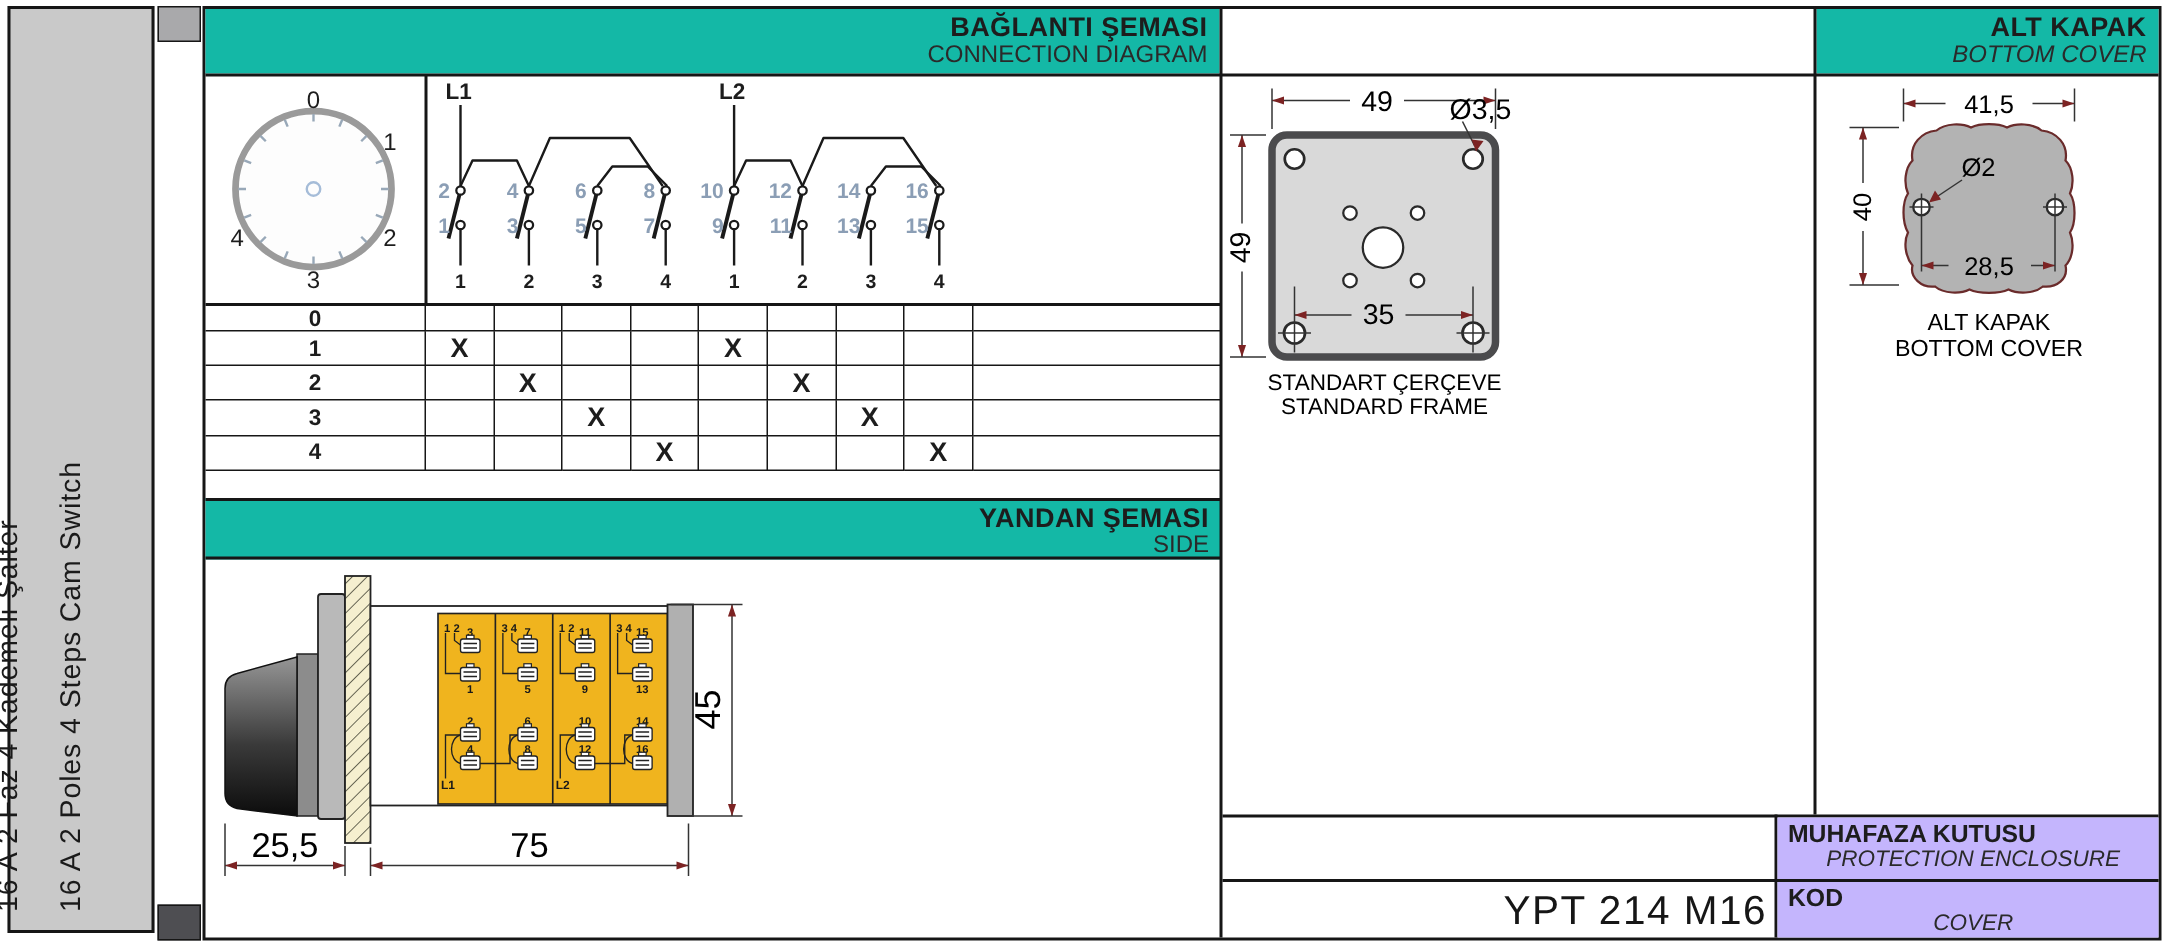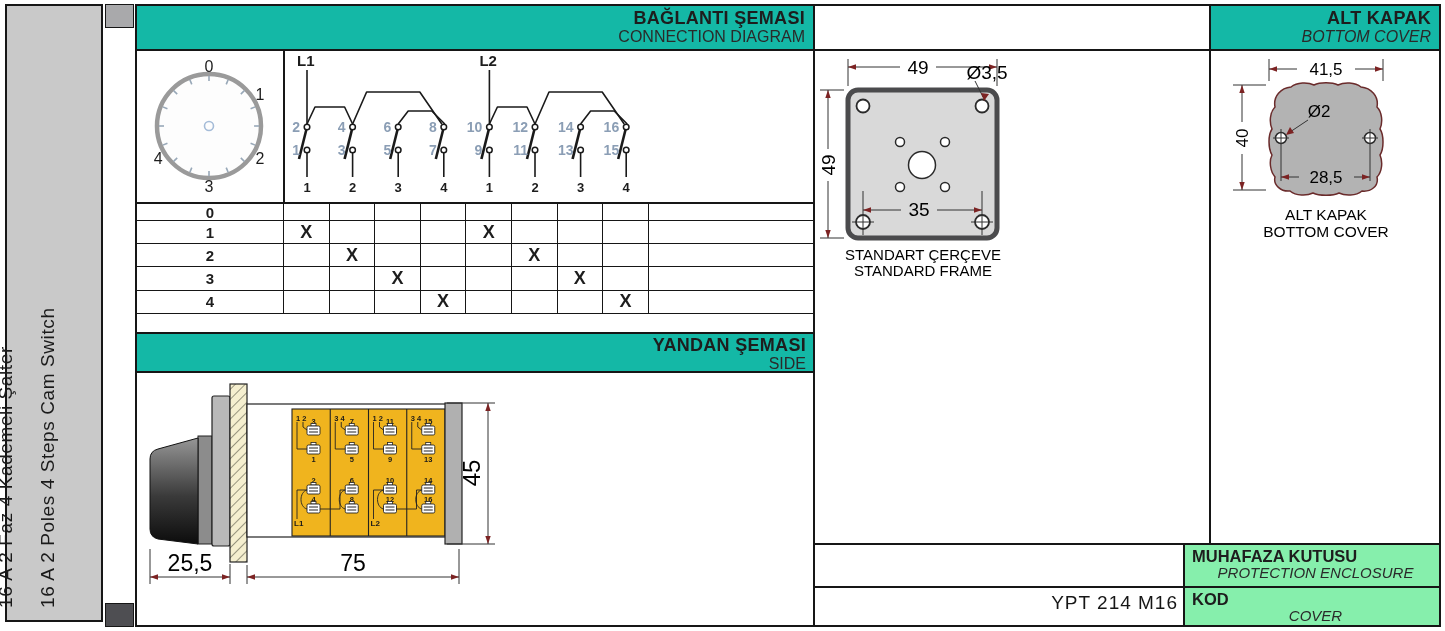--- a/index.html
+++ b/index.html
@@ -43,26 +43,26 @@
   #hdr-side { left:0; top:326px; width:677px; height:41px; border-top:2px solid #161616; border-bottom:2px solid #161616; padding-top:1px; }
   #side-svg { left:0; top:367px; }
   
   #frames-svg { left:678px; top:44px; }
   #cover-svg  { left:1074px; top:44px; }
   #v-left  { left:676px;  top:0;    width:2px; height:619px; }
   #v-mid   { left:1072px; top:0;    width:2px; height:537px; }
   #v-label { left:1046px; top:537px; width:2px; height:82px; }
   #h-enc   { left:678px; top:537px; width:624px; height:2px; }
   #h-kod   { left:678px; top:580px; width:624px; height:2px; }
-  .label-cell { background:#86efac; padding:2px 0 0 7px; line-height:1.12; }
+  .label-cell { background:#c4b5fd; padding:2px 0 0 7px; line-height:1.12; }
   .label-cell .tr { font-weight:bold; font-size:16.5px; }
   .label-cell .en { font-style:italic; font-size:15px; color:#2a2a2a;text-align:center; }
   #cell-enclosure { left:1048px; top:539px; width:254px; height:41px; }
   #cell-kod       { left:1048px; top:582px; width:254px; height:37px; }
-  #cell-code-value{ left:678px; top:582px; width:368px; height:37px; text-align:right; font-size:19px; letter-spacing:1px; padding:4px 5px 0 0; color:#161616; }
+  #cell-code-value{ left:678px; top:582px; width:368px; height:37px; text-align:right; font-size:27px; letter-spacing:1px; padding:4px 5px 0 0; color:#161616; }
   svg text { font-family:"Liberation Sans", sans-serif; }
 </style>
 </head>
 <body>
 
 <div class="abs" id="side-strip">
   <span class="vtext" id="vtext-tr">16 A 2 Faz 4 Kademeli Şalter</span>
   <span class="vtext" id="vtext-en">16 A 2 Poles 4 Steps Cam Switch</span>
 </div>
 <div class="abs" id="reg-top"></div>

